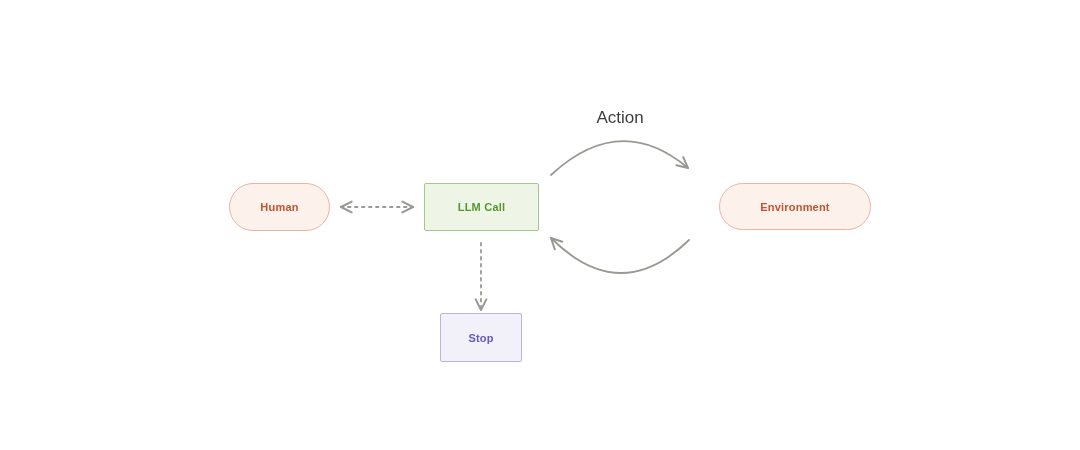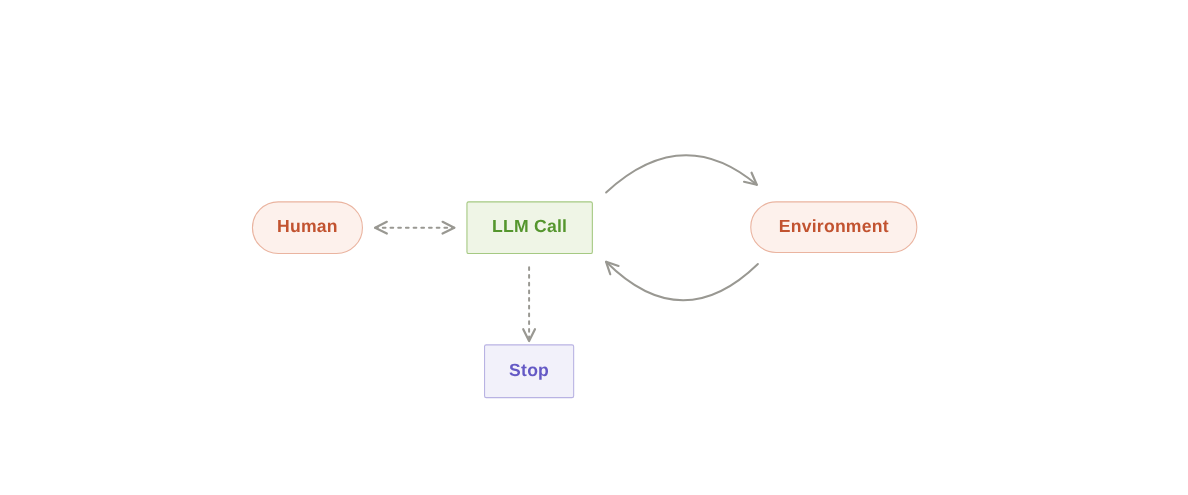--- a/index.html
+++ b/index.html
@@ -21,33 +21,33 @@
     width: 1080px;
     height: 450px;
   }
   .node {
     position: absolute;
     display: flex;
     align-items: center;
     justify-content: center;
     box-sizing: border-box;
     font-weight: bold;
-    font-size: 16px;
+    font-size: 11px;
     letter-spacing: 0.2px;
   }
   .node-human {
     left: 229px; top: 183px;
     width: 101px; height: 48px;
     background: #fdf1ec;
     border: 1.5px solid #eab4a0;
     border-radius: 24px;
     color: #c25330;
   }
   .node-environment {
-    left: 682px; top: 183px;
+    left: 719px; top: 183px;
     width: 152px; height: 47px;
     background: #fdf1ec;
     border: 1.5px solid #eab4a0;
     border-radius: 24px;
     color: #c25330;
   }
   .node-llm-call {
     left: 424px; top: 183px;
     width: 115px; height: 48px;
     background: #eff5e6;
@@ -116,15 +116,16 @@
   </div>
 
   <div class="node node-environment">
     <span>Environment</span>
   </div>
 
   <div class="node node-stop">
     <span>Stop</span>
   </div>
 
+  <div class="edge-label edge-label-action">Action</div>
 
 
 </div>
 
 </body></html>

